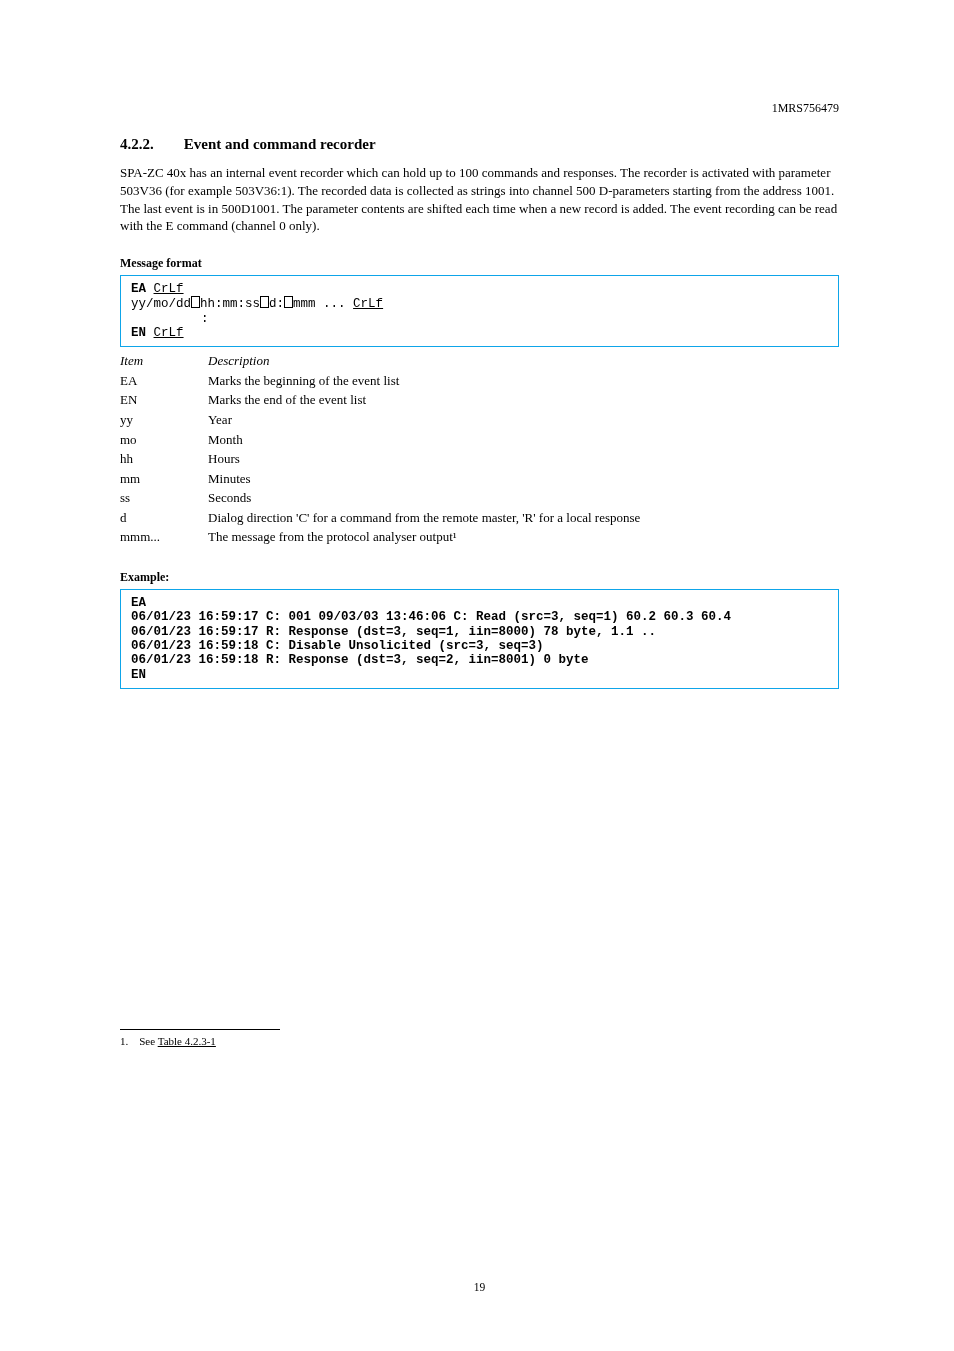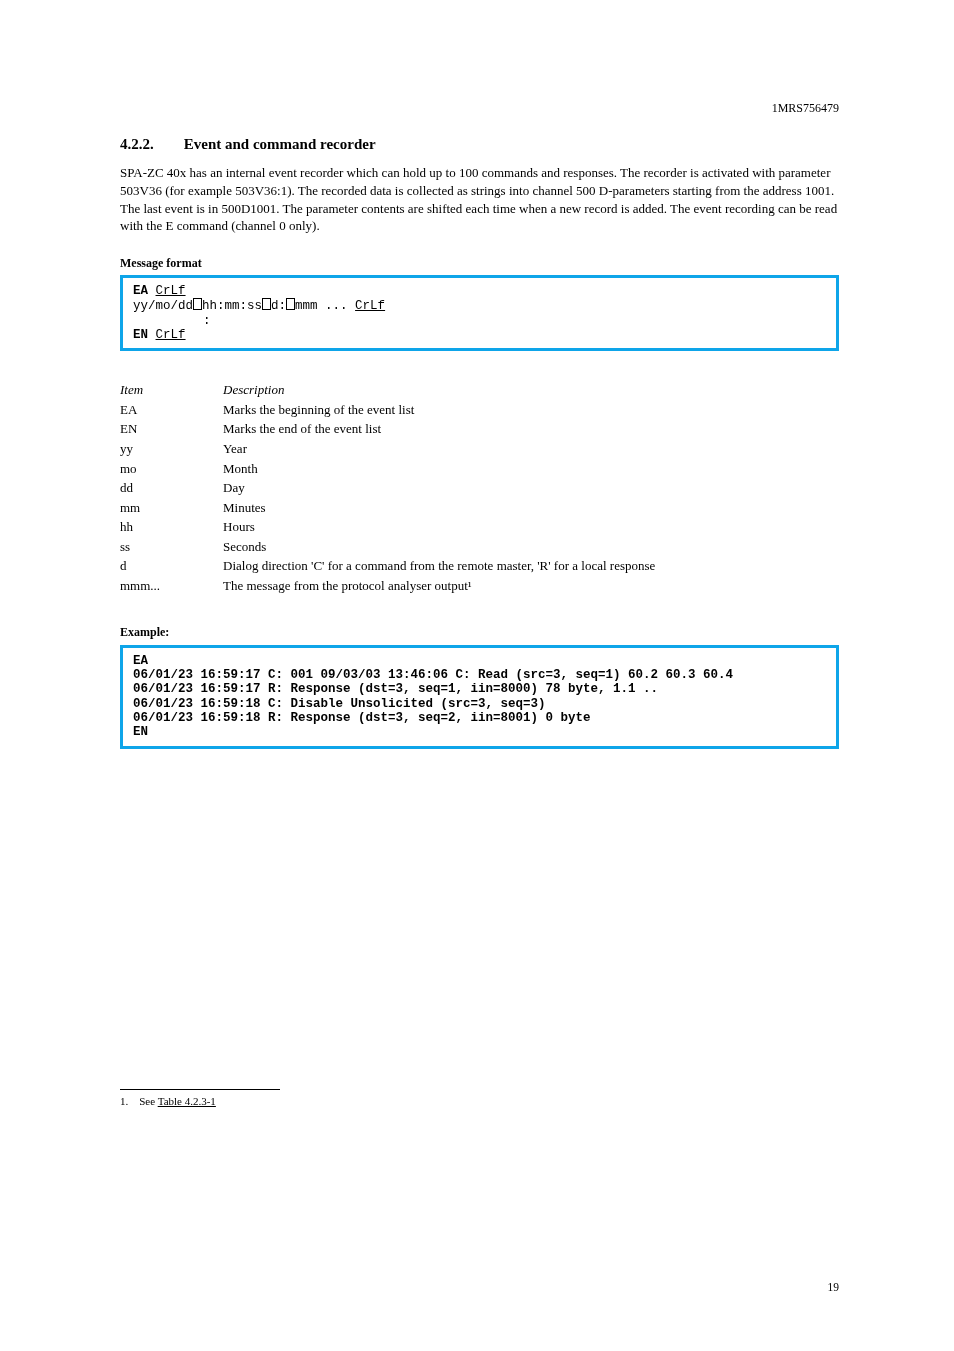--- a/index.html
+++ b/index.html
@@ -31,46 +31,45 @@
     p {
       margin-bottom: 10px;
     }
     .sub-heading {
       font-size: 12px;
       font-weight: bold;
       margin-top: 20px;
       margin-bottom: 4px;
     }
     .code-box {
-      border: 3px solid #0ea5e9;
+      border: 1px solid #0ea5e9;
       padding: 6px 8px 6px 10px;
       font-family: "Courier New", Courier, monospace;
       font-size: 12.5px;
       line-height: 1.15;
-      margin: 4px 0 30px 0;
+      margin: 4px 0 5px 0;
       white-space: pre;
       overflow: hidden;
     }
     .code-box .bold {
       font-weight: bold;
     }
     .code-box .u {
       text-decoration: underline;
     }
     .spacer-char {
       display: inline-block;
       border: 1px solid #000;
       width: 9px;
       height: 12px;
       vertical-align: -1px;
     }
     .th-row {
       display: flex;
       margin-bottom: 2px;
-      gap: 15px;
     }
     .th-label {
       flex: 0 0 88px;
     }
     .th-desc {
       flex: 1;
     }
     .footnote-sep {
       border: none;
       border-top: 1px solid #000;
@@ -89,21 +88,21 @@
       display:inline-block;
       margin-left: 70px;
     }
     .page-footer {
       position:absolute;
       bottom:55px;
       left:120px;
       right:115px;
       font-size:11.5px;
       display:flex;
-      justify-content:flex-end;
+      justify-content:center;
     }
   </style>
 </head>
 <body>
 
 <div class="doc-id">1MRS756479</div>
 
 <h1 class="section-title">
   <span>4.2.2.</span>&nbsp;&nbsp;&nbsp;&nbsp;&nbsp;&nbsp;&nbsp;&nbsp;<span>Event and command recorder</span>
 </h1>
@@ -133,47 +132,43 @@
       </div>
       <div class="th-row">
         <div class="th-label">yy</div>
         <div class="th-desc">Year</div>
       </div>
       <div class="th-row">
         <div class="th-label">mo</div>
         <div class="th-desc">Month</div>
       </div>
       <div class="th-row">
-        <div class="th-label">dd</div>
-        <div class="th-desc">Day</div>
+        <div class="th-label">hh</div>
+        <div class="th-desc">Hours</div>
       </div>
       <div class="th-row">
         <div class="th-label">mm</div>
         <div class="th-desc">Minutes</div>
-      </div>
-      <div class="th-row">
-        <div class="th-label">hh</div>
-        <div class="th-desc">Hours</div>
       </div>
       <div class="th-row">
         <div class="th-label">ss</div>
         <div class="th-desc">Seconds</div>
       </div>
       <div class="th-row">
         <div class="th-label">d</div>
         <div class="th-desc">Dialog direction 'C' for a command from the remote master, 'R' for a local response</div>
       </div>
       <div class="th-row">
         <div class="th-label">mmm...</div>
         <div class="th-desc">The message from the protocol analyser output¹</div>
       </div>
     </div>
 </div>
 
-<div class="sub-heading" style="margin-top:30px;">Example:</div>
+<div class="sub-heading" style="margin-top:23px;">Example:</div>
 
 <div class="code-box" id="example-box"><span class="bold">EA</span>
 <span class="bold">06/01/23 16:59:17 C: 001 09/03/03 13:46:06 C: Read (src=3, seq=1) 60.2 60.3 60.4</span>
 <span class="bold">06/01/23 16:59:17 R: Response (dst=3, seq=1, iin=8000) 78 byte, 1.1 ..</span>
 <span class="bold">06/01/23 16:59:18 C: Disable Unsolicited (src=3, seq=3)</span>
 <span class="bold">06/01/23 16:59:18 R: Response (dst=3, seq=2, iin=8001) 0 byte</span>
 <span class="bold">EN</span></div>
 
 <hr class="footnote-sep">
 <div class="footnote">

